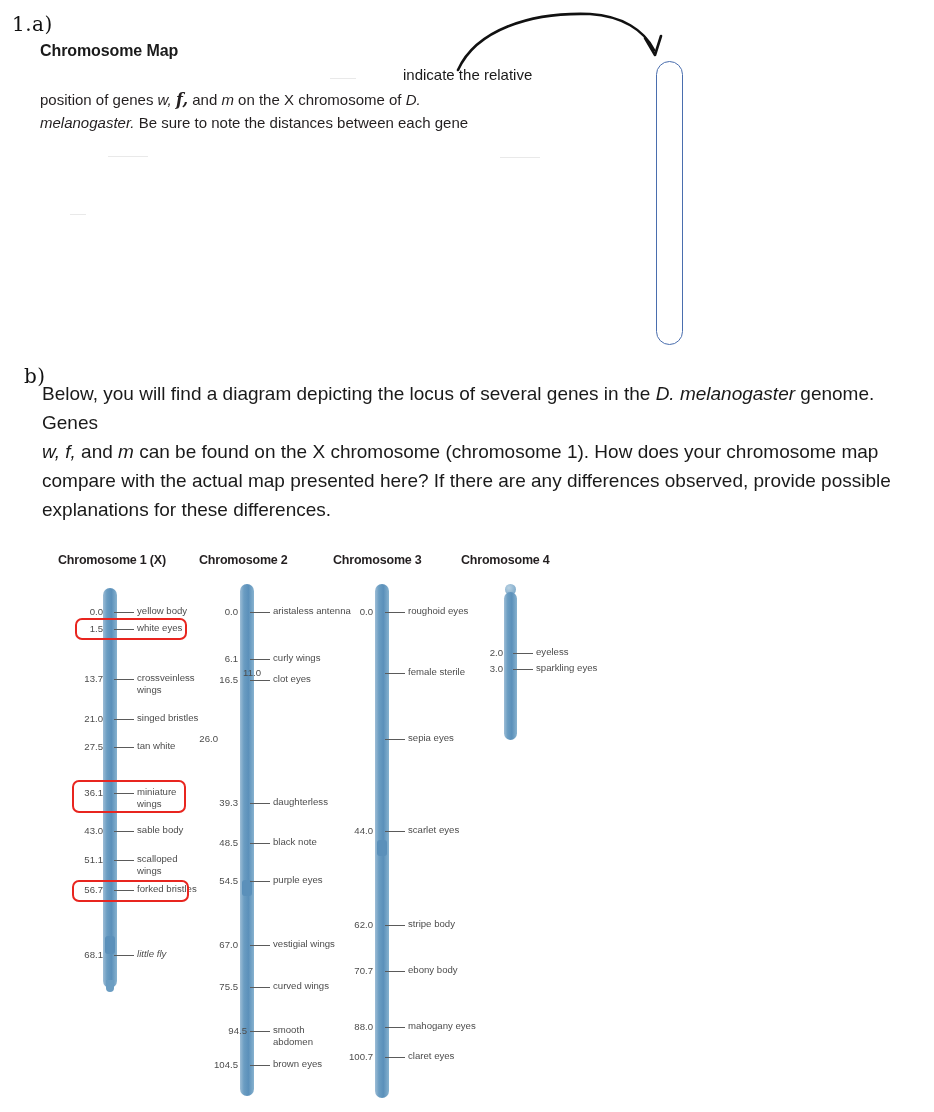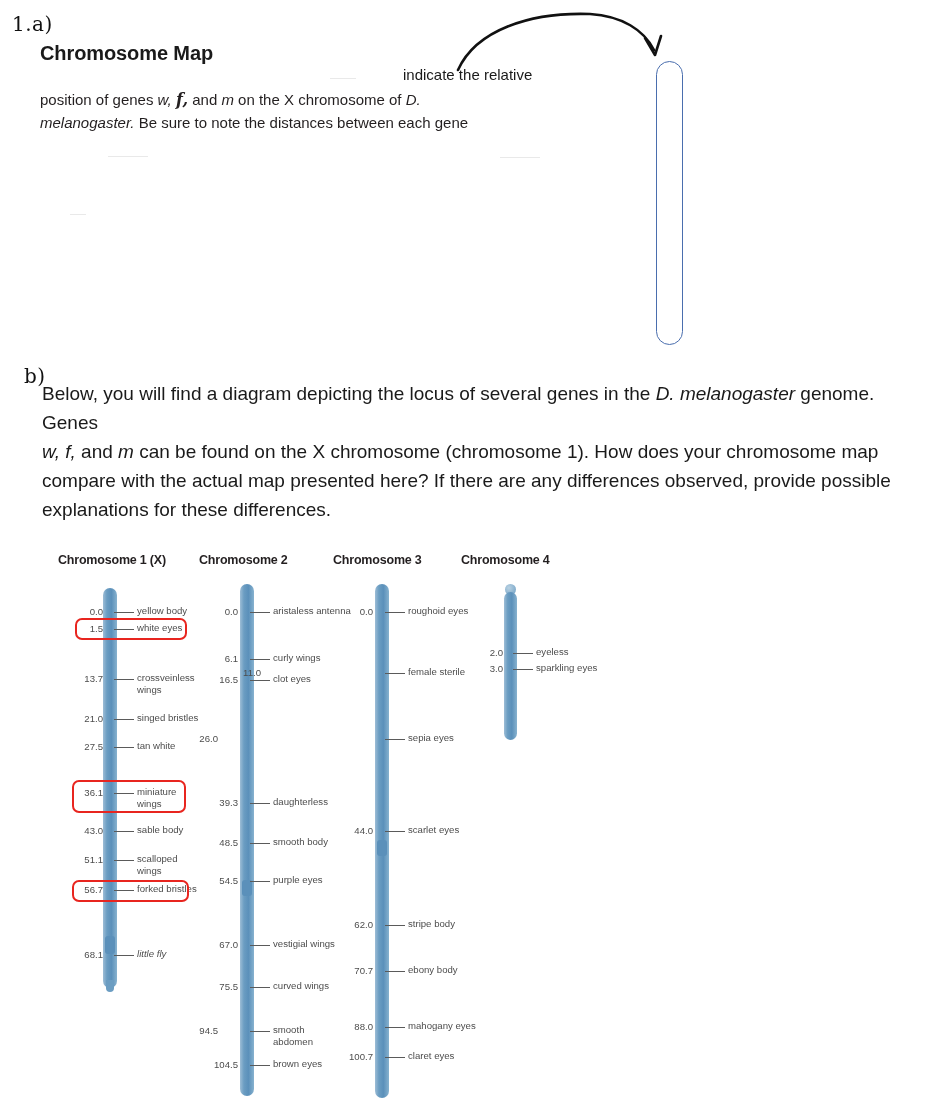--- a/index.html
+++ b/index.html
@@ -20,21 +20,21 @@
     font-size:20px;
     color:#111;
     letter-spacing:0.5px;
   }
   #hand-1a{left:12px;top:12px;}
   #hand-b{left:24px;top:364px;}
 
   
   #q-a{position:absolute;left:40px;top:42px;width:600px;}
   .q-heading{
-    font-size:20px;font-weight:bold;color:#1a1a1a;
+    font-size:16px;font-weight:bold;color:#1a1a1a;
     letter-spacing:-0.1px;margin:0 0 10px 0;
   }
   .q-body{
     font-size:15px;line-height:1.45;color:#1a1a1a;margin:0;
   }
   #a-frag{
     position:absolute;left:403px;top:66px;font-size:15px;color:#1a1a1a;
     white-space:nowrap;
   }
   #a-lines{position:absolute;left:40px;top:88px;width:560px;font-size:15px;line-height:1.5;}
@@ -231,39 +231,39 @@
           <span class="lbl" style="left: 273px;">clot eyes</span>
         </div>
         <div class="locus" style="left: 0px; top: 256px; width: 934px;">
           <span class="pos" style="right: 696px;">39.3</span>
           <span class="tick" style="left: 250px; width: 20px;"></span>
           <span class="lbl" style="left: 273px;">daughterless</span>
         </div>
         <div class="locus" style="left: 0px; top: 296px; width: 934px;">
           <span class="pos" style="right: 696px;">48.5</span>
           <span class="tick" style="left: 250px; width: 20px;"></span>
-          <span class="lbl" style="left: 273px;">smooth body</span>
+          <span class="lbl" style="left: 273px;">black note</span>
         </div>
         <div class="locus" style="left: 0px; top: 334px; width: 934px;">
           <span class="pos" style="right: 696px;">54.5</span>
           <span class="tick" style="left: 250px; width: 20px;"></span>
           <span class="lbl" style="left: 273px;">purple eyes</span>
         </div>
         <div class="locus" style="left: 0px; top: 398px; width: 934px;">
           <span class="pos" style="right: 696px;">67.0</span>
           <span class="tick" style="left: 250px; width: 20px;"></span>
           <span class="lbl" style="left: 273px;">vestigial wings</span>
         </div>
         <div class="locus" style="left: 0px; top: 440px; width: 934px;">
           <span class="pos" style="right: 696px;">75.5</span>
           <span class="tick" style="left: 250px; width: 20px;"></span>
           <span class="lbl" style="left: 273px;">curved wings</span>
         </div>
         <div class="locus" style="left: 0px; top: 484px; width: 934px;">
-          <span class="pos" style="right: 716px; margin-left: 9px;">94.5</span>
+          <span class="pos" style="right: 687px; margin-left: 9px;">94.5</span>
           <span class="tick" style="left: 250px; width: 20px;"></span>
           <span class="lbl" style="left: 273px;">smooth
 abdomen</span>
         </div>
         <div class="locus" style="left: 0px; top: 518px; width: 934px;">
           <span class="pos" style="right: 696px;">104.5</span>
           <span class="tick" style="left: 250px; width: 20px;"></span>
           <span class="lbl" style="left: 273px;">brown eyes</span>
         </div>
       </div>

